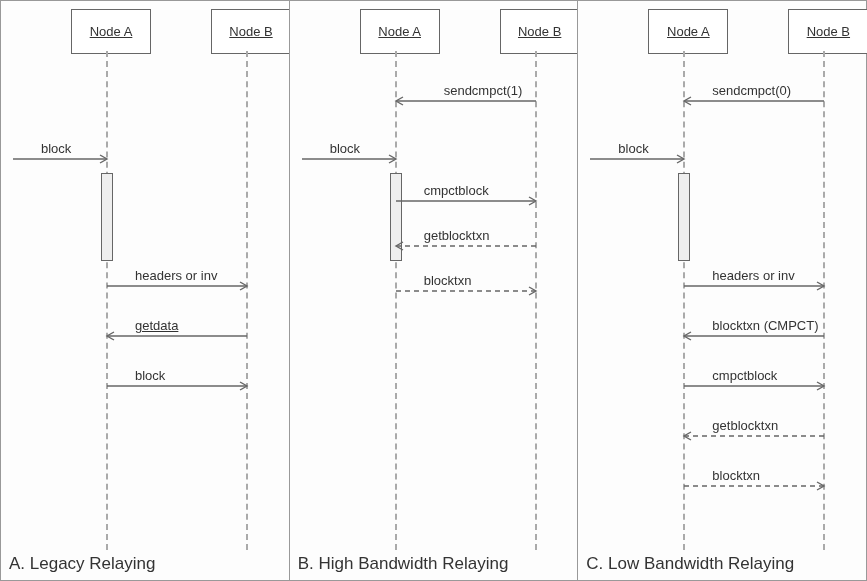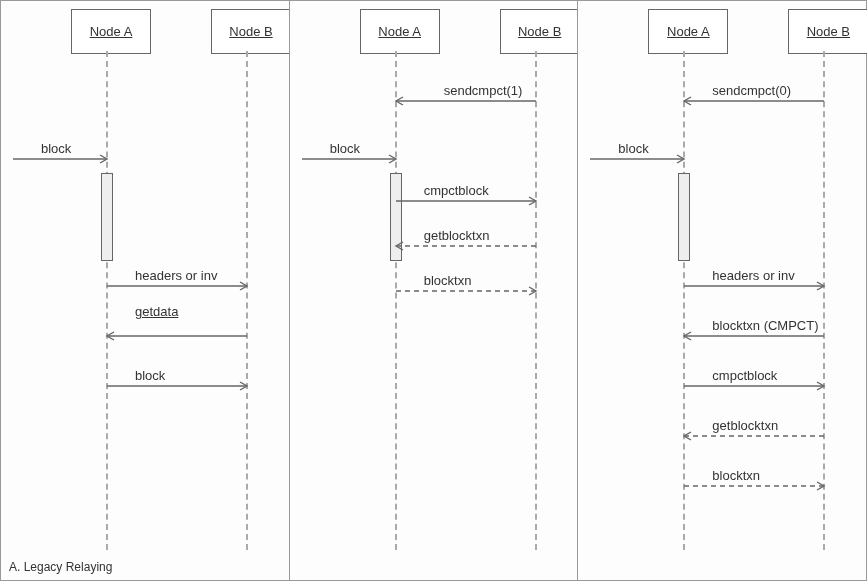--- a/index.html
+++ b/index.html
@@ -20,21 +20,21 @@
     flex: 1 1 0;
     border: 1px solid #999;
     background: #fdfdfd;
   }
   .panel + .panel { margin-left: -1px; }
 
   .caption {
     position: absolute;
     left: 8px;
     bottom: 6px;
-    font-size: 12px;
+    font-size: 17px;
   }
 
   .lifeline {
     position: absolute;
     top: 50px;
     bottom: 30px;
     width: 0;
     border-left: 2px dashed #aaa;
   }
   .lifeline.a { left: 105px; }
@@ -93,21 +93,21 @@
         <line x1="106" y1="285" x2="245" y2="285" stroke="#666" stroke-width="1.4"></line>
         <path d="M 239 281 L 246 285 L 239 289" stroke="#666" stroke-width="1.4" fill="none"></path>
         <line x1="246" y1="335" x2="107" y2="335" stroke="#666" stroke-width="1.4"></line>
         <path d="M 113 331 L 106 335 L 113 339" stroke="#666" stroke-width="1.4" fill="none"></path>
         <line x1="106" y1="385" x2="245" y2="385" stroke="#666" stroke-width="1.4"></line>
         <path d="M 239 381 L 246 385 L 239 389" stroke="#666" stroke-width="1.4" fill="none"></path>
       </svg>
     <div class="caption">A. Legacy Relaying</div>
   <div class="msg-label" style="left: 40px; top: 140px;">block</div>
       <div class="msg-label" style="left: 134px; top: 267px;">headers or inv</div>
-      <div class="msg-label" style="left: 134px; top: 303px; text-decoration: underline;">getdata</div>
+      <div class="msg-label" style="left: 134px; top: 317px; text-decoration: underline;">getdata</div>
       <div class="msg-label" style="left: 134px; top: 367px;">block</div>
     </div>
 
   <div class="panel">
     <div class="head a">Node A</div>
     <div class="head b">Node B</div>
     <div class="lifeline a"></div>
     <div class="lifeline b"></div>
     <div class="activation" style="top: 172px; height: 88px;"></div>
     <svg class="arrows">
@@ -115,20 +115,21 @@
         <path d="M 113 96 L 106 100 L 113 104" stroke="#666" stroke-width="1.4" fill="none"></path>
         <line x1="12" y1="158" x2="105" y2="158" stroke="#666" stroke-width="1.4"></line>
         <path d="M 99 154 L 106 158 L 99 162" stroke="#666" stroke-width="1.4" fill="none"></path>
         <line x1="106" y1="200" x2="245" y2="200" stroke="#666" stroke-width="1.4"></line>
         <path d="M 239 196 L 246 200 L 239 204" stroke="#666" stroke-width="1.4" fill="none"></path>
         <line x1="246" y1="245" x2="107" y2="245" stroke="#666" stroke-width="1.4" stroke-dasharray="5,4"></line>
         <path d="M 113 241 L 106 245 L 113 249" stroke="#666" stroke-width="1.4" fill="none"></path>
         <line x1="106" y1="290" x2="245" y2="290" stroke="#666" stroke-width="1.4" stroke-dasharray="5,4"></line>
         <path d="M 239 286 L 246 290 L 239 294" stroke="#666" stroke-width="1.4" fill="none"></path>
       </svg>
+    <div class="caption">B. High Bandwidth Relaying</div>
   <div class="msg-label" style="left: 134px; top: 82px; margin-left: 20px;">sendcmpct(1)</div>
       <div class="msg-label" style="left: 40px; top: 140px;">block</div>
       <div class="msg-label" style="left: 134px; top: 182px;">cmpctblock</div>
       <div class="msg-label" style="left: 134px; top: 227px;">getblocktxn</div>
       <div class="msg-label" style="left: 134px; top: 272px;">blocktxn</div>
     </div>
 
   <div class="panel">
     <div class="head a">Node A</div>
     <div class="head b">Node B</div>
@@ -144,20 +145,21 @@
         <path d="M 239 281 L 246 285 L 239 289" stroke="#666" stroke-width="1.4" fill="none"></path>
         <line x1="246" y1="335" x2="107" y2="335" stroke="#666" stroke-width="1.4"></line>
         <path d="M 113 331 L 106 335 L 113 339" stroke="#666" stroke-width="1.4" fill="none"></path>
         <line x1="106" y1="385" x2="245" y2="385" stroke="#666" stroke-width="1.4"></line>
         <path d="M 239 381 L 246 385 L 239 389" stroke="#666" stroke-width="1.4" fill="none"></path>
         <line x1="246" y1="435" x2="107" y2="435" stroke="#666" stroke-width="1.4" stroke-dasharray="5,4"></line>
         <path d="M 113 431 L 106 435 L 113 439" stroke="#666" stroke-width="1.4" fill="none"></path>
         <line x1="106" y1="485" x2="245" y2="485" stroke="#666" stroke-width="1.4" stroke-dasharray="5,4"></line>
         <path d="M 239 481 L 246 485 L 239 489" stroke="#666" stroke-width="1.4" fill="none"></path>
       </svg>
+    <div class="caption">C. Low Bandwidth Relaying</div>
   <div class="msg-label" style="left: 134px; top: 82px; text-align: center;">sendcmpct(0)</div>
       <div class="msg-label" style="left: 40px; top: 140px;">block</div>
       <div class="msg-label" style="left: 134px; top: 267px;">headers or inv</div>
       <div class="msg-label" style="left: 134px; top: 317px;">blocktxn (CMPCT)</div>
       <div class="msg-label" style="left: 134px; top: 367px;">cmpctblock</div>
       <div class="msg-label" style="left: 134px; top: 417px;">getblocktxn</div>
       <div class="msg-label" style="left: 134px; top: 467px;">blocktxn</div>
     </div>
 
 </div>

